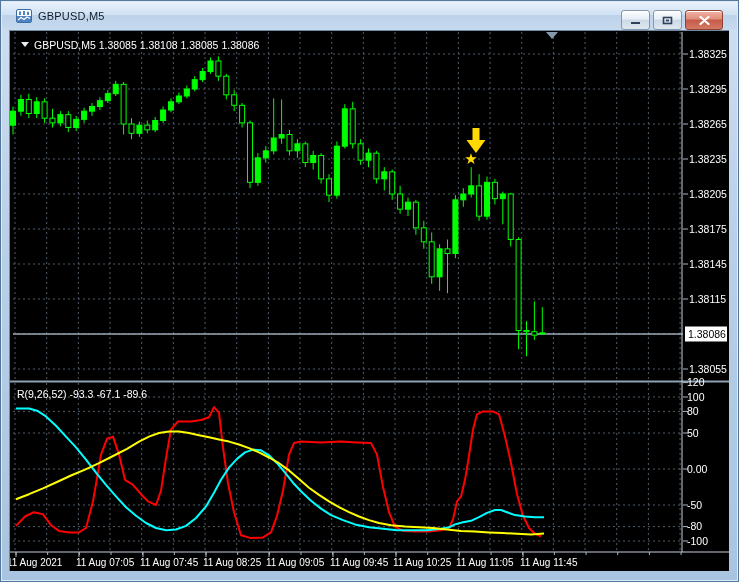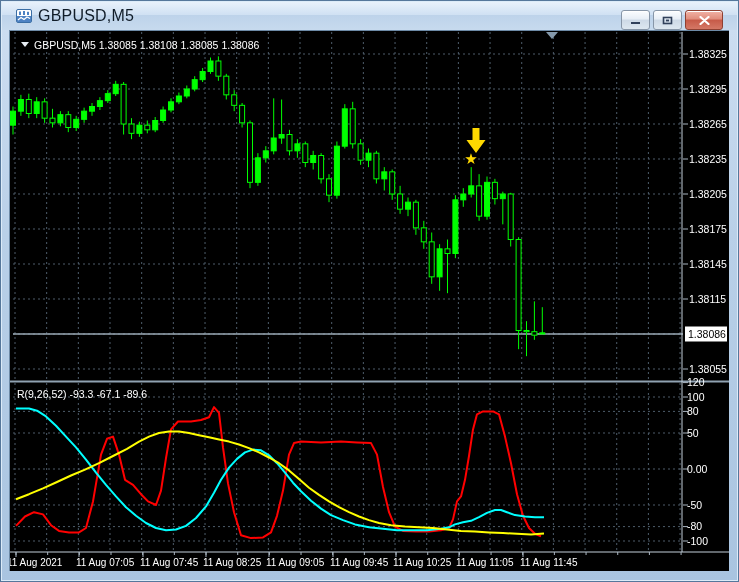--- a/index.html
+++ b/index.html
@@ -1,19 +1,19 @@
 <!DOCTYPE html>
 <html><head>
 <meta charset="utf-8">
 <style>
   html,body{margin:0;padding:0;background:#2a2a2a;font-family:"Liberation Sans",sans-serif;}
   #window{position:relative;width:739px;height:582px;background:linear-gradient(180deg,#cfdff2 0%,#b9d0e8 40%,#a9c4e0 100%);box-shadow:inset 0 0 0 1px #55779b, inset 0 0 0 2px #dcebf8;overflow:hidden;}
   #titlebar{position:absolute;left:2px;top:2px;right:2px;height:28px;background:linear-gradient(180deg,#e8f1fb 0%,#d0e1f3 45%,#bdd3ea 46%,#c7daee 100%);display:flex;align-items:center;}
   #title-icon{width:16px;height:14px;margin-left:14px;margin-right:6px;flex:0 0 auto;}
-  #title-text{font-size:16px;color:#101c28;letter-spacing:0.2px;}
+  #title-text{font-size:11px;color:#101c28;letter-spacing:0.2px;}
   #controls{position:absolute;right:14px;top:8px;display:flex;gap:3px;}
   .ctl{width:27px;height:18px;border:1px solid #8796a8;border-radius:3px;background:linear-gradient(180deg,#fbfdff 0%,#e7eef6 45%,#cdd9e6 50%,#dde7f0 100%);display:flex;align-items:center;justify-content:center;box-shadow:inset 0 1px 0 #ffffff;cursor:pointer;}
   .ctl svg{display:block;}
   #close-btn{width:36px;background:linear-gradient(180deg,#f2b3a6 0%,#e08d7c 45%,#c75a48 50%,#d47866 100%);border-color:#8e4032;}
   #client{position:absolute;left:9px;top:30px;width:719px;height:540px;background:#000;border-top:1px solid #6d8aa6;border-left:1px solid #6d8aa6;}
   #chart-svg{display:block;}
   text{font-family:"Liberation Sans",sans-serif;}
 </style>
 </head>
 <body>

